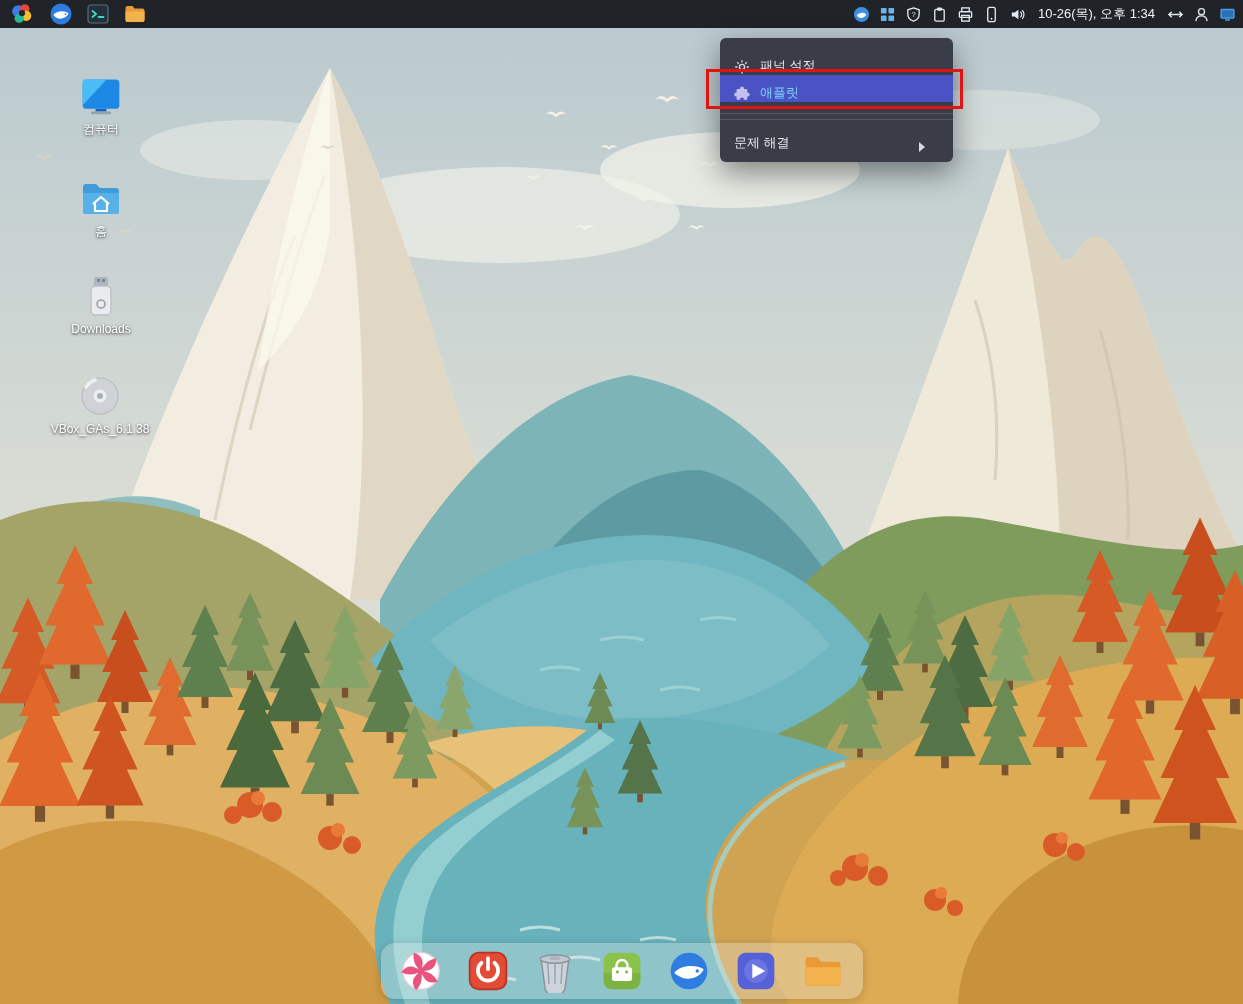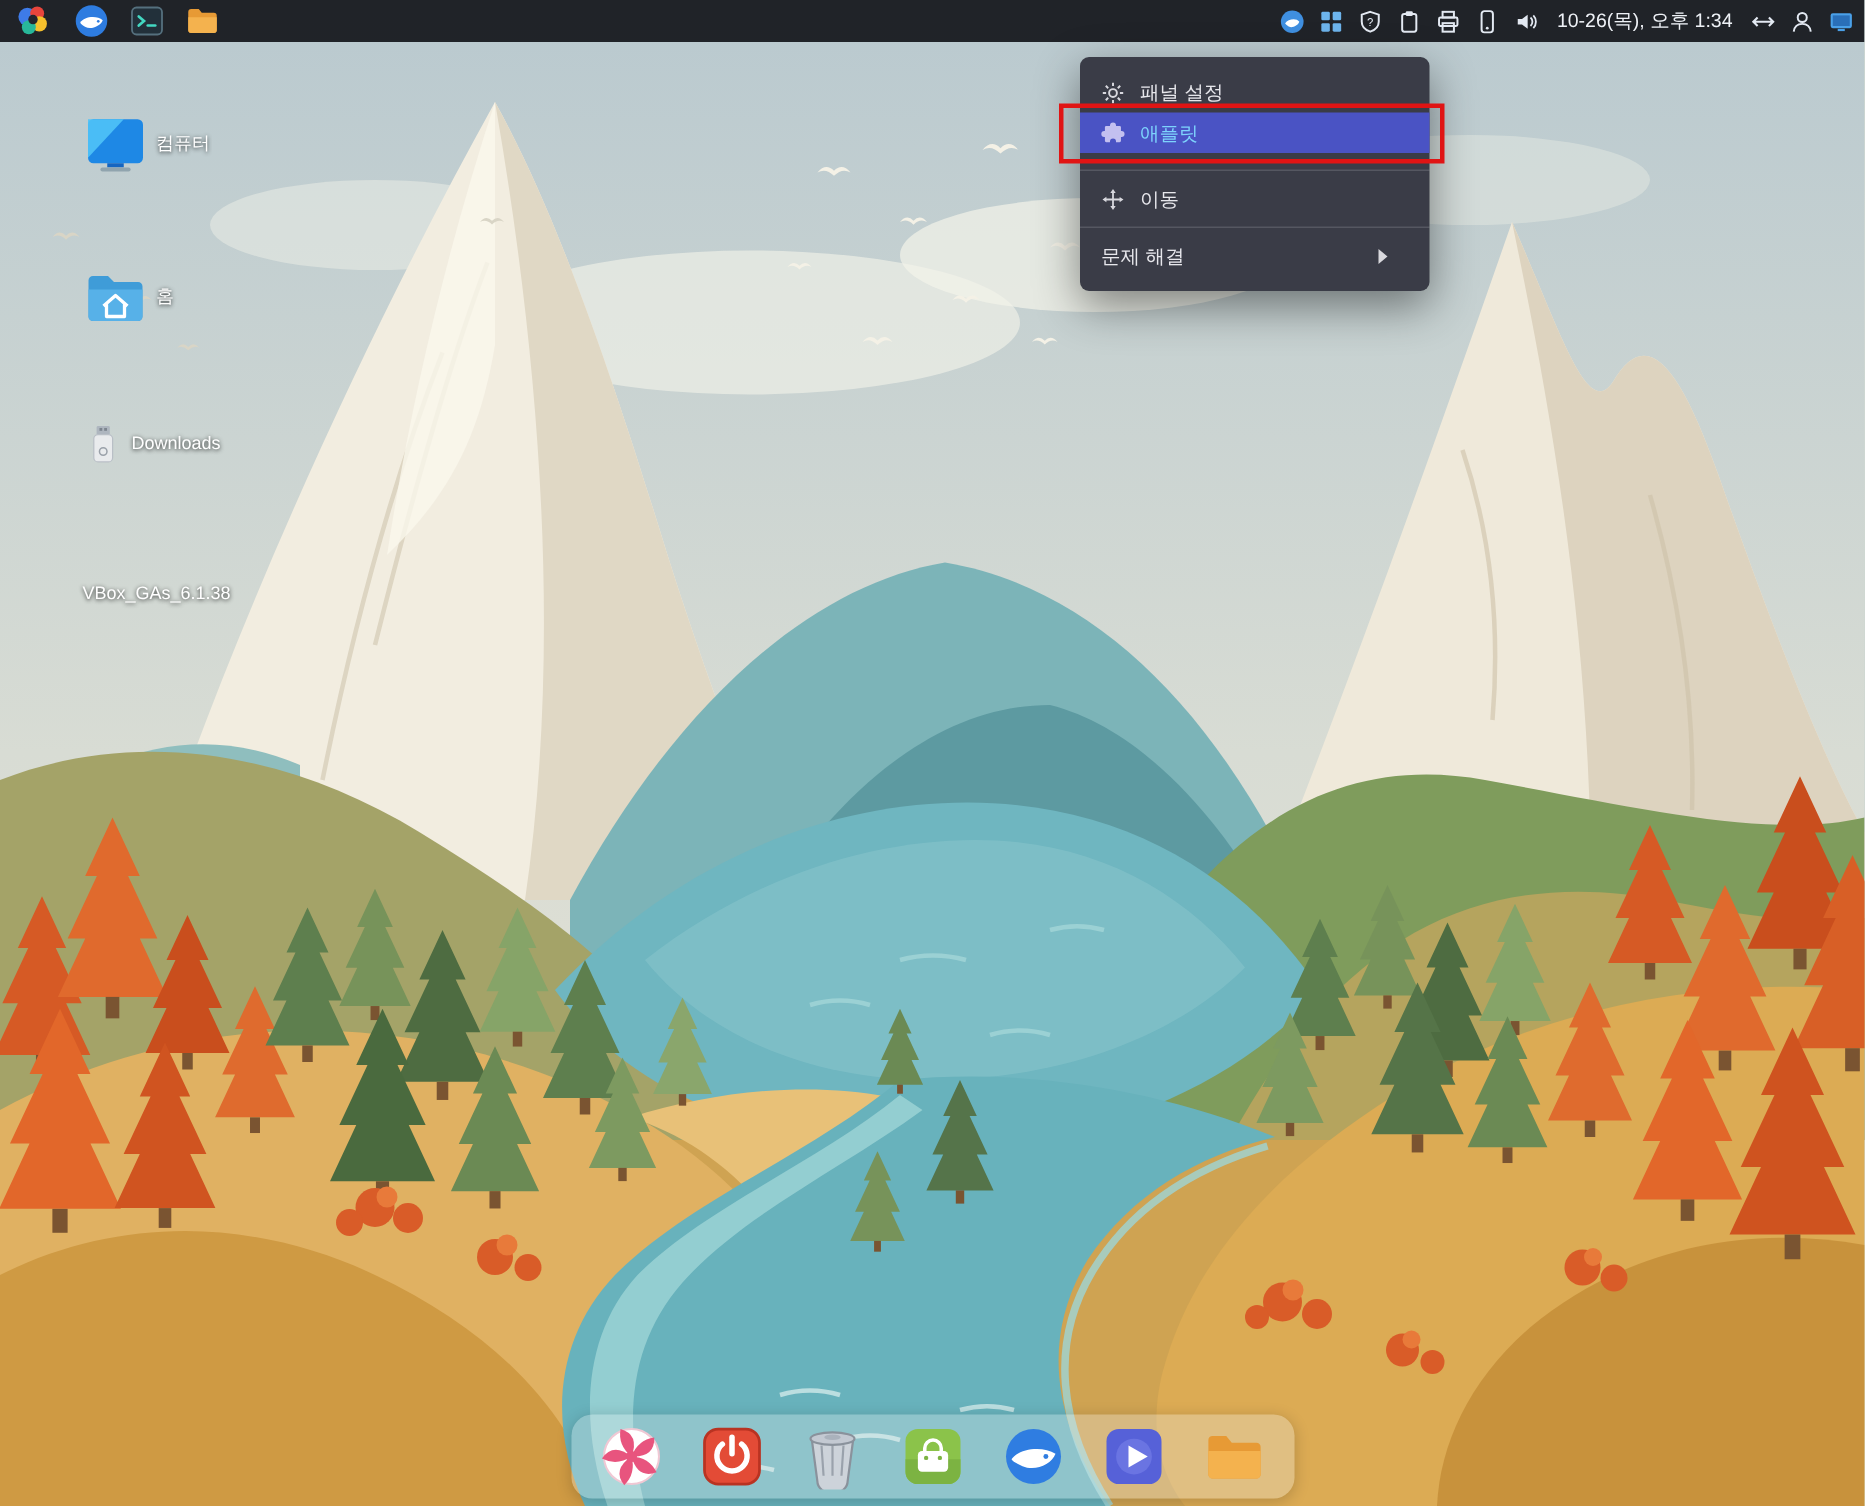--- a/index.html
+++ b/index.html
@@ -12,27 +12,27 @@
   .launchers{display:flex;align-items:center;gap:13px;padding-left:8px}
   .launcher{width:24px;height:24px;display:flex;cursor:pointer}
   .launcher.big{width:28px;height:26px}
   .launcher svg{width:100%;height:100%}
   .tray{margin-left:auto;display:flex;align-items:center;gap:9px;padding-right:7px}
   .tray-icon{width:17px;height:17px;display:flex;cursor:pointer}
   .tray-icon svg{width:100%;height:100%}
   .clock{color:#eef1f6;font-size:13px;white-space:nowrap;padding:0 3px;cursor:pointer}
 
   
-  .desktop-icon{position:absolute;width:92px;display:flex;flex-direction:row;align-items:center;gap:5px;z-index:5;cursor:pointer}
+  .desktop-icon{position:absolute;width:92px;display:flex;flex-direction:column;align-items:center;gap:5px;z-index:5;cursor:pointer}
   .desktop-icon svg{width:44px;height:44px}
   .di-label{color:#fff;font-size:12px;text-shadow:0 1px 3px rgba(0,0,0,.85);text-align:center;line-height:1.1;max-width:100px}
 
   
   .menu{position:absolute;left:720px;top:38px;width:233px;background:#3a3c47;border-radius:6px;padding:10px 0;box-shadow:0 10px 30px rgba(0,0,0,.45);z-index:60}
-  .menu-item{height:27px;display:flex;align-items:center;padding:0 14px;gap:10px;color:#e7e7ec;font-size:13px;cursor:pointer}
+  .menu-item{height:27px;display:flex;align-items:flex-end;padding:0 14px;gap:10px;color:#e7e7ec;font-size:13px;cursor:pointer}
   .mi-icon{width:16px;height:16px;display:flex;flex:none}
   .mi-icon svg{width:100%;height:100%}
   .menu-item.highlight{background:#4a53c4;color:#7dd3fc}
   .menu-sep{height:1px;background:rgba(255,255,255,.14);margin:5px 0}
   .toggle{margin-left:auto;margin-right:24px;width:36px;height:17px;border-radius:9px;background:#23252e;position:relative;cursor:pointer}
   .toggle .knob{position:absolute;left:2px;top:2px;width:13px;height:13px;border-radius:50%;background:#e4e4e8}
   .submenu-arrow{margin-left:auto;margin-right:14px;width:0;height:0;border-left:6px solid #d9d9de;border-top:5px solid transparent;border-bottom:5px solid transparent}
 
   
   .annotation{position:absolute;left:706px;top:69px;width:257px;height:40px;border:3px solid #e01414;z-index:70;pointer-events:none}
@@ -312,29 +312,20 @@
   <div class="menu-item highlight">
     <span class="mi-icon">
       <svg viewBox="0 0 16 16" fill="#c3c0f0">
           <path d="M6 2.6a2 2 0 0 1 4 0V3h2.4a.9.9 0 0 1 .9.9V6.4h.4a2 2 0 0 1 0 4h-.4v2.5a.9.9 0 0 1-.9.9H10v-.4a2 2 0 0 0-4 0v.4H3.5a.9.9 0 0 1-.9-.9V10.4h-.4a2 2 0 0 1 0-4h.4V3.9a.9.9 0 0 1 .9-.9H6z"></path>
         </svg>
     </span>
     <span>애플릿</span>
   </div>
   <div class="menu-sep"></div>
   <div class="menu-sep"></div>
-  <div class="menu-item">
-    <span class="mi-icon">
-      <svg viewBox="0 0 16 16" stroke="#d8d8de" fill="#d8d8de" stroke-width="1.2">
-          <path d="M8 2.8v10.4M2.8 8h10.4" fill="none"></path>
-          <path d="M8 1l1.8 2.6H6.2zM8 15l-1.8-2.6h3.6zM1 8l2.6-1.8v3.6zM15 8l-2.6 1.8V6.4z" stroke="none"></path>
-        </svg>
-    </span>
-    <span>이동</span>
-  </div>
   <div class="menu-sep"></div>
   <div class="menu-item">
     <span>문제 해결</span>
     <span class="submenu-arrow"></span>
   </div>
 </div>
 
 <div class="annotation"></div>
 
 <div class="dock">

